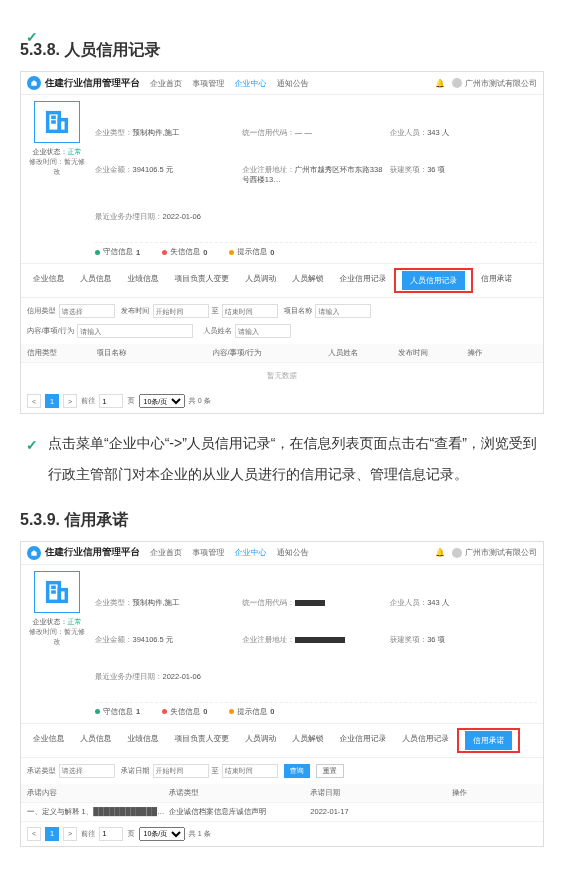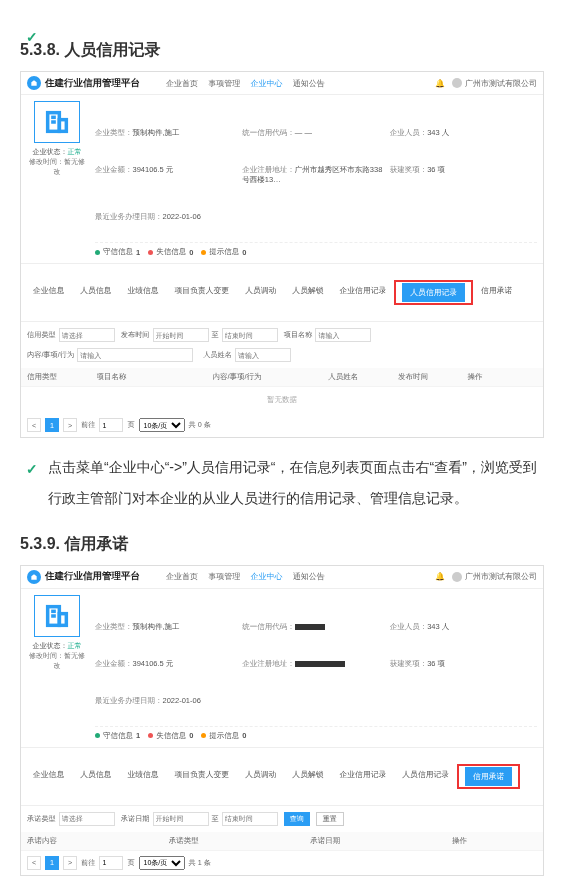--- a/index.html
+++ b/index.html
@@ -51,21 +51,21 @@
     display: inline-flex;
     align-items: center;
     justify-content: center;
     margin-right: 4px;
   }
   .logo-circle svg { width: 8px; height: 8px; fill: #fff; }
   .platform-name {
     font-weight: bold;
     font-size: 9.5px;
     color: #222;
-    margin-right: 26px;
+    margin-right: 10px;
   }
   .top-nav span {
     margin-right: 8px;
     color: #666;
     margin-top: 38px;
   }
   .top-nav .active { color: #2a9df4; }
   .top-user {
     margin-left: auto;
     display: flex;
@@ -82,32 +82,32 @@
     width: 44px; height: 40px; border: 1px solid #2a9df4; display: flex; align-items: center; justify-content: center; margin: 0 auto 4px;
   }
   .ss-left-icon svg { width: 28px; height: 28px; stroke: #2a9df4; fill: none; stroke-width: 3; }
   .status-line { font-size: 7px; }
   .status-tag { color: #1a8; }
   .mod-line { font-size: 7px; color: #777; }
   .ss-right { flex: 1; padding-left: 8px; }
   .info-row { display: flex; margin-bottom: 4px; margin-top: 27px; }
   .info-cell { flex: 1; font-size: 7.5px; color: #555; }
   .info-cell .lbl { color: #888; }
-  .stats-row { display: flex; gap: 8px; margin-top: 20px; padding-top: 4px; border-top: 1px dashed #eee; }
+  .stats-row { display: flex; gap: 22px; margin-top: 20px; padding-top: 4px; border-top: 1px dashed #eee; }
   .stat { display: flex; align-items: center; gap: 3px; font-size: 7.5px; }
   .stat .dot { width: 5px; height: 5px; border-radius: 50%; }
   .dot.green { background: #2a7; }
   .dot.red { background: #e55; }
   .dot.orange { background: #f90; }
   .stat .num { font-weight: bold; }
   .tabs {
     display: flex;
     border-top: 1px solid #eee;
     border-bottom: 1px solid #eee;
-    padding: 16px 4px;
+    padding: 4px 4px;
   }
   .tabs span {
     padding: 5px 8px;
     color: #555;
     font-size: 7.8px;
     white-space: nowrap;
   }
   .tabs span.active {
     background: #2a9df4;
     color: #fff;
@@ -360,20 +360,26 @@
       </div>
     <button class="btn-search">查询</button>
     <button class="btn-reset">重置</button>
   </div>
   <div class="table-head">
     <div class="tcell">承诺内容</div>
     <div class="tcell">承诺类型</div>
     <div class="tcell">承诺日期</div>
     <div class="tcell narrow">操作</div>
   </div>
+  <div class="table-row">
+    <div class="tcell">一、定义与解释 1、█████████████…</div>
+    <div class="tcell">企业诚信档案信息库诚信声明</div>
+    <div class="tcell">2022-01-17</div>
+    <div class="tcell narrow"></div>
+  </div>
   <div class="pager">
     <span class="pg-btn">&lt;</span>
     <span class="pg-btn active">1</span>
     <span class="pg-btn">&gt;</span>
     <span>前往</span>
       <input class="filter-input" style="width: 18px;" value="1">
       <span>页</span>
     <select><option>10条/页</option></select>
     <span>共 1 条</span>
   </div>

